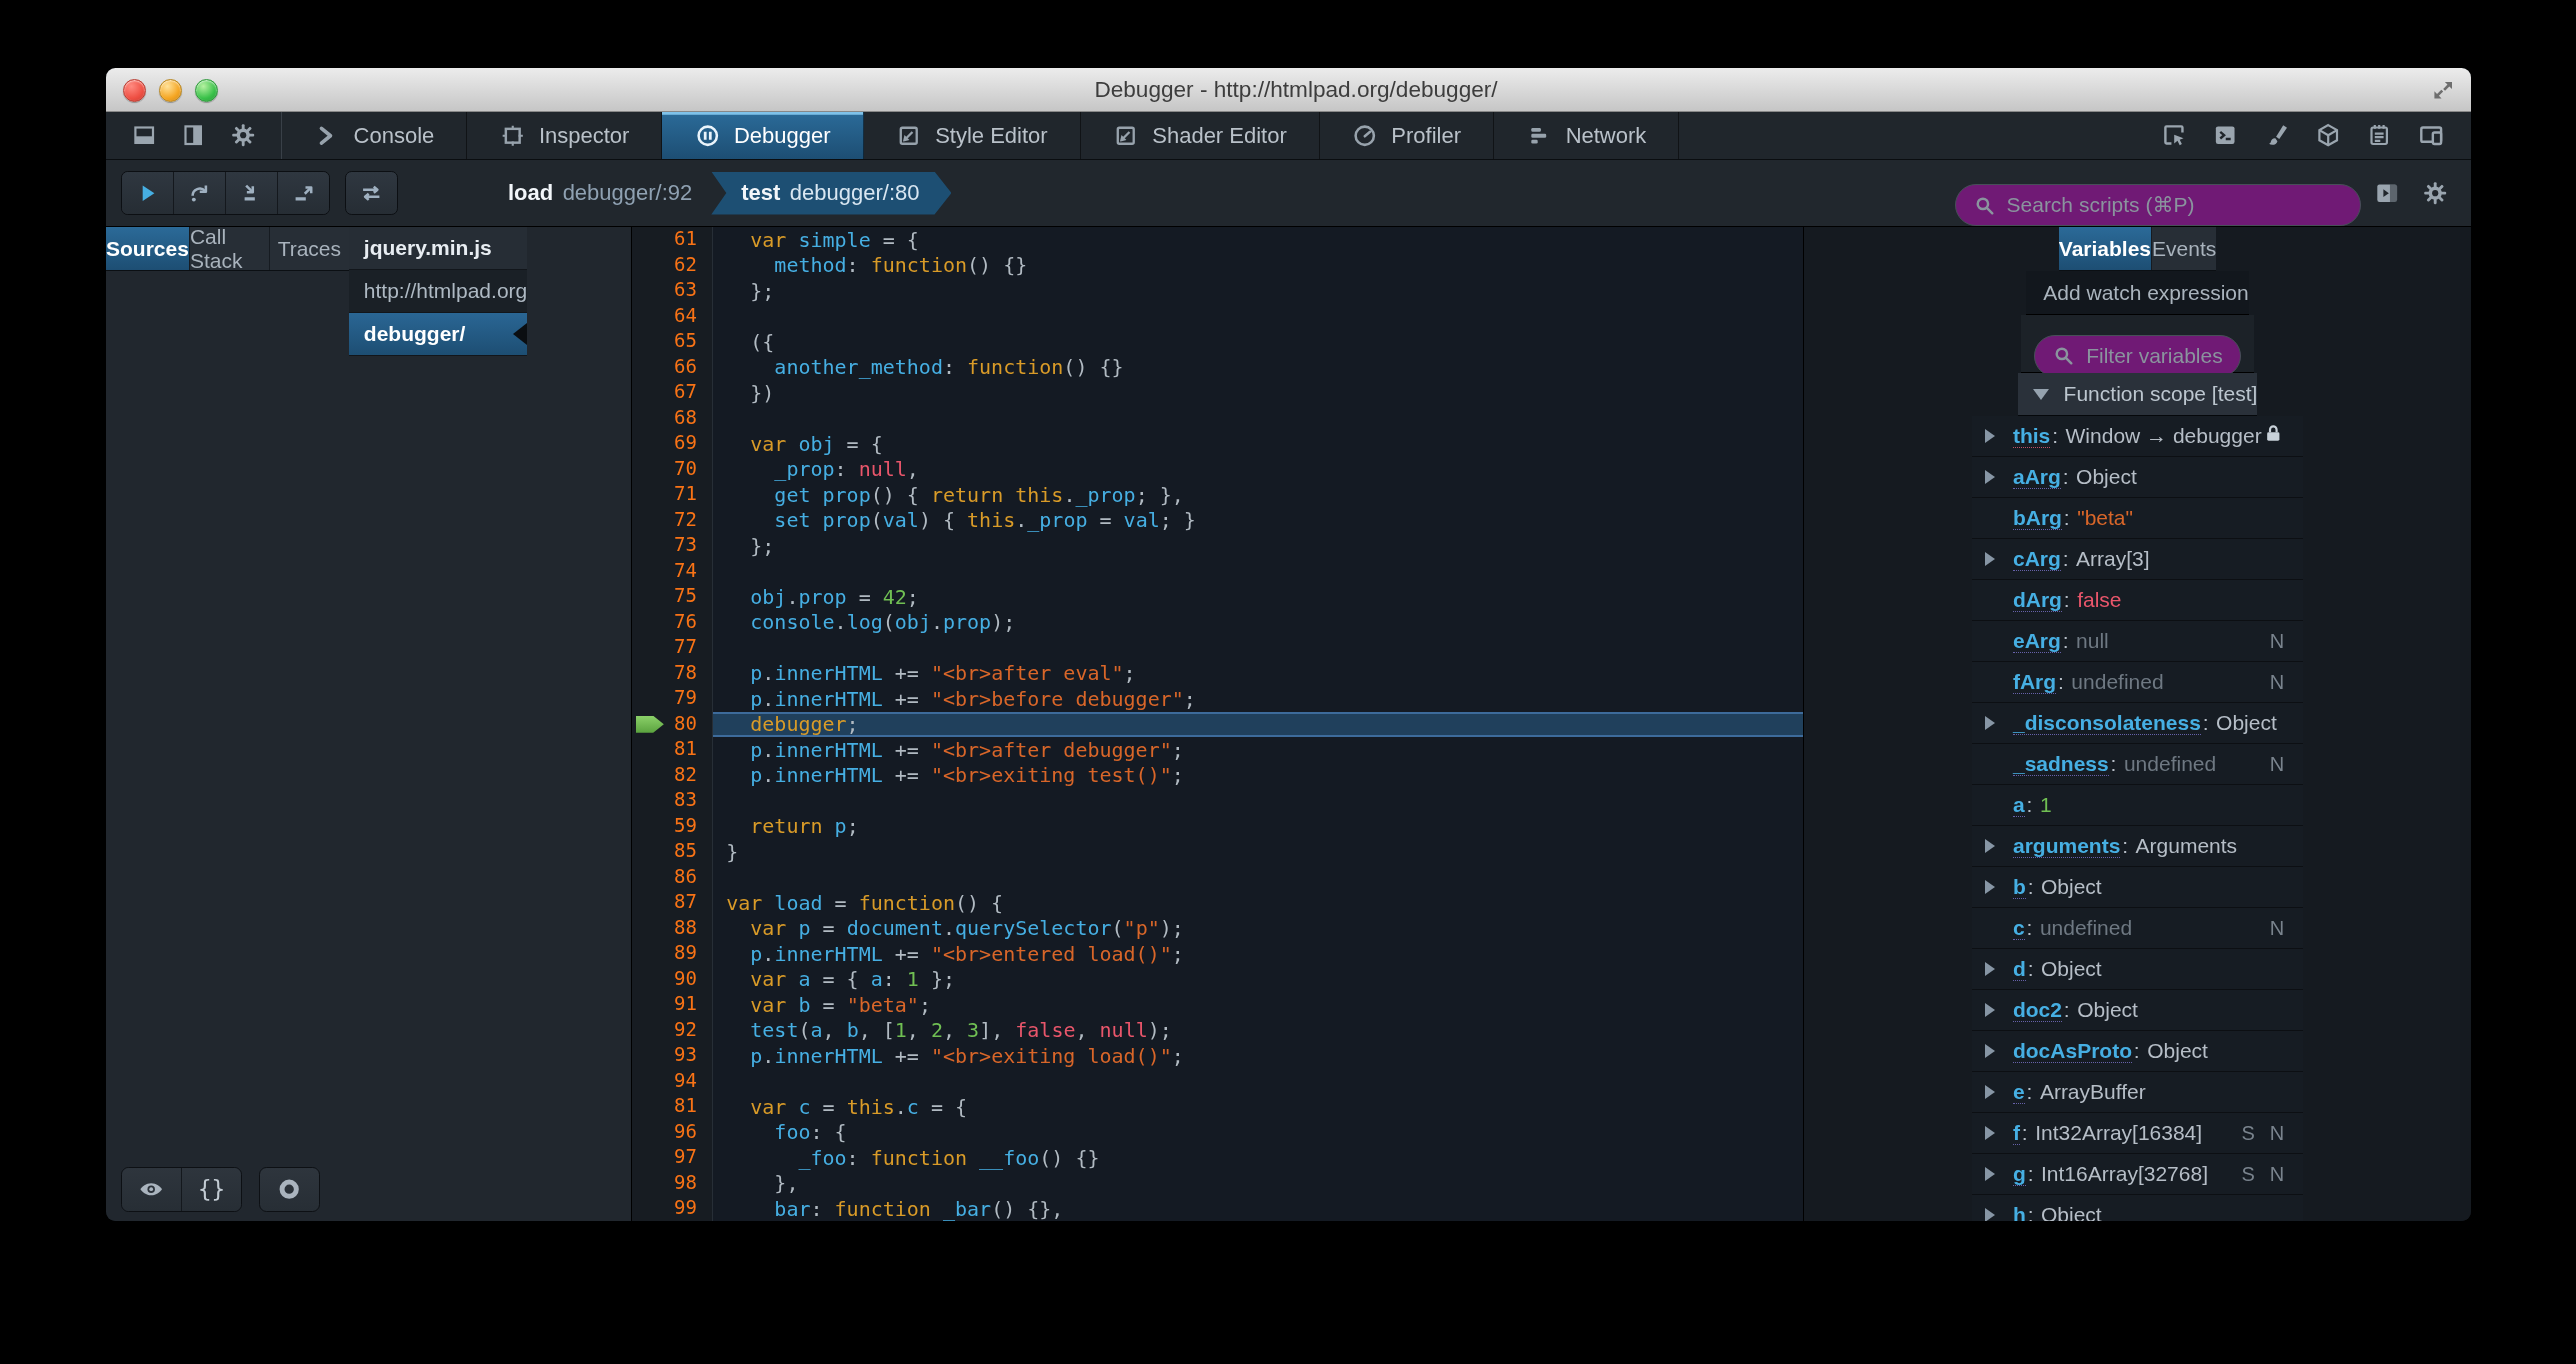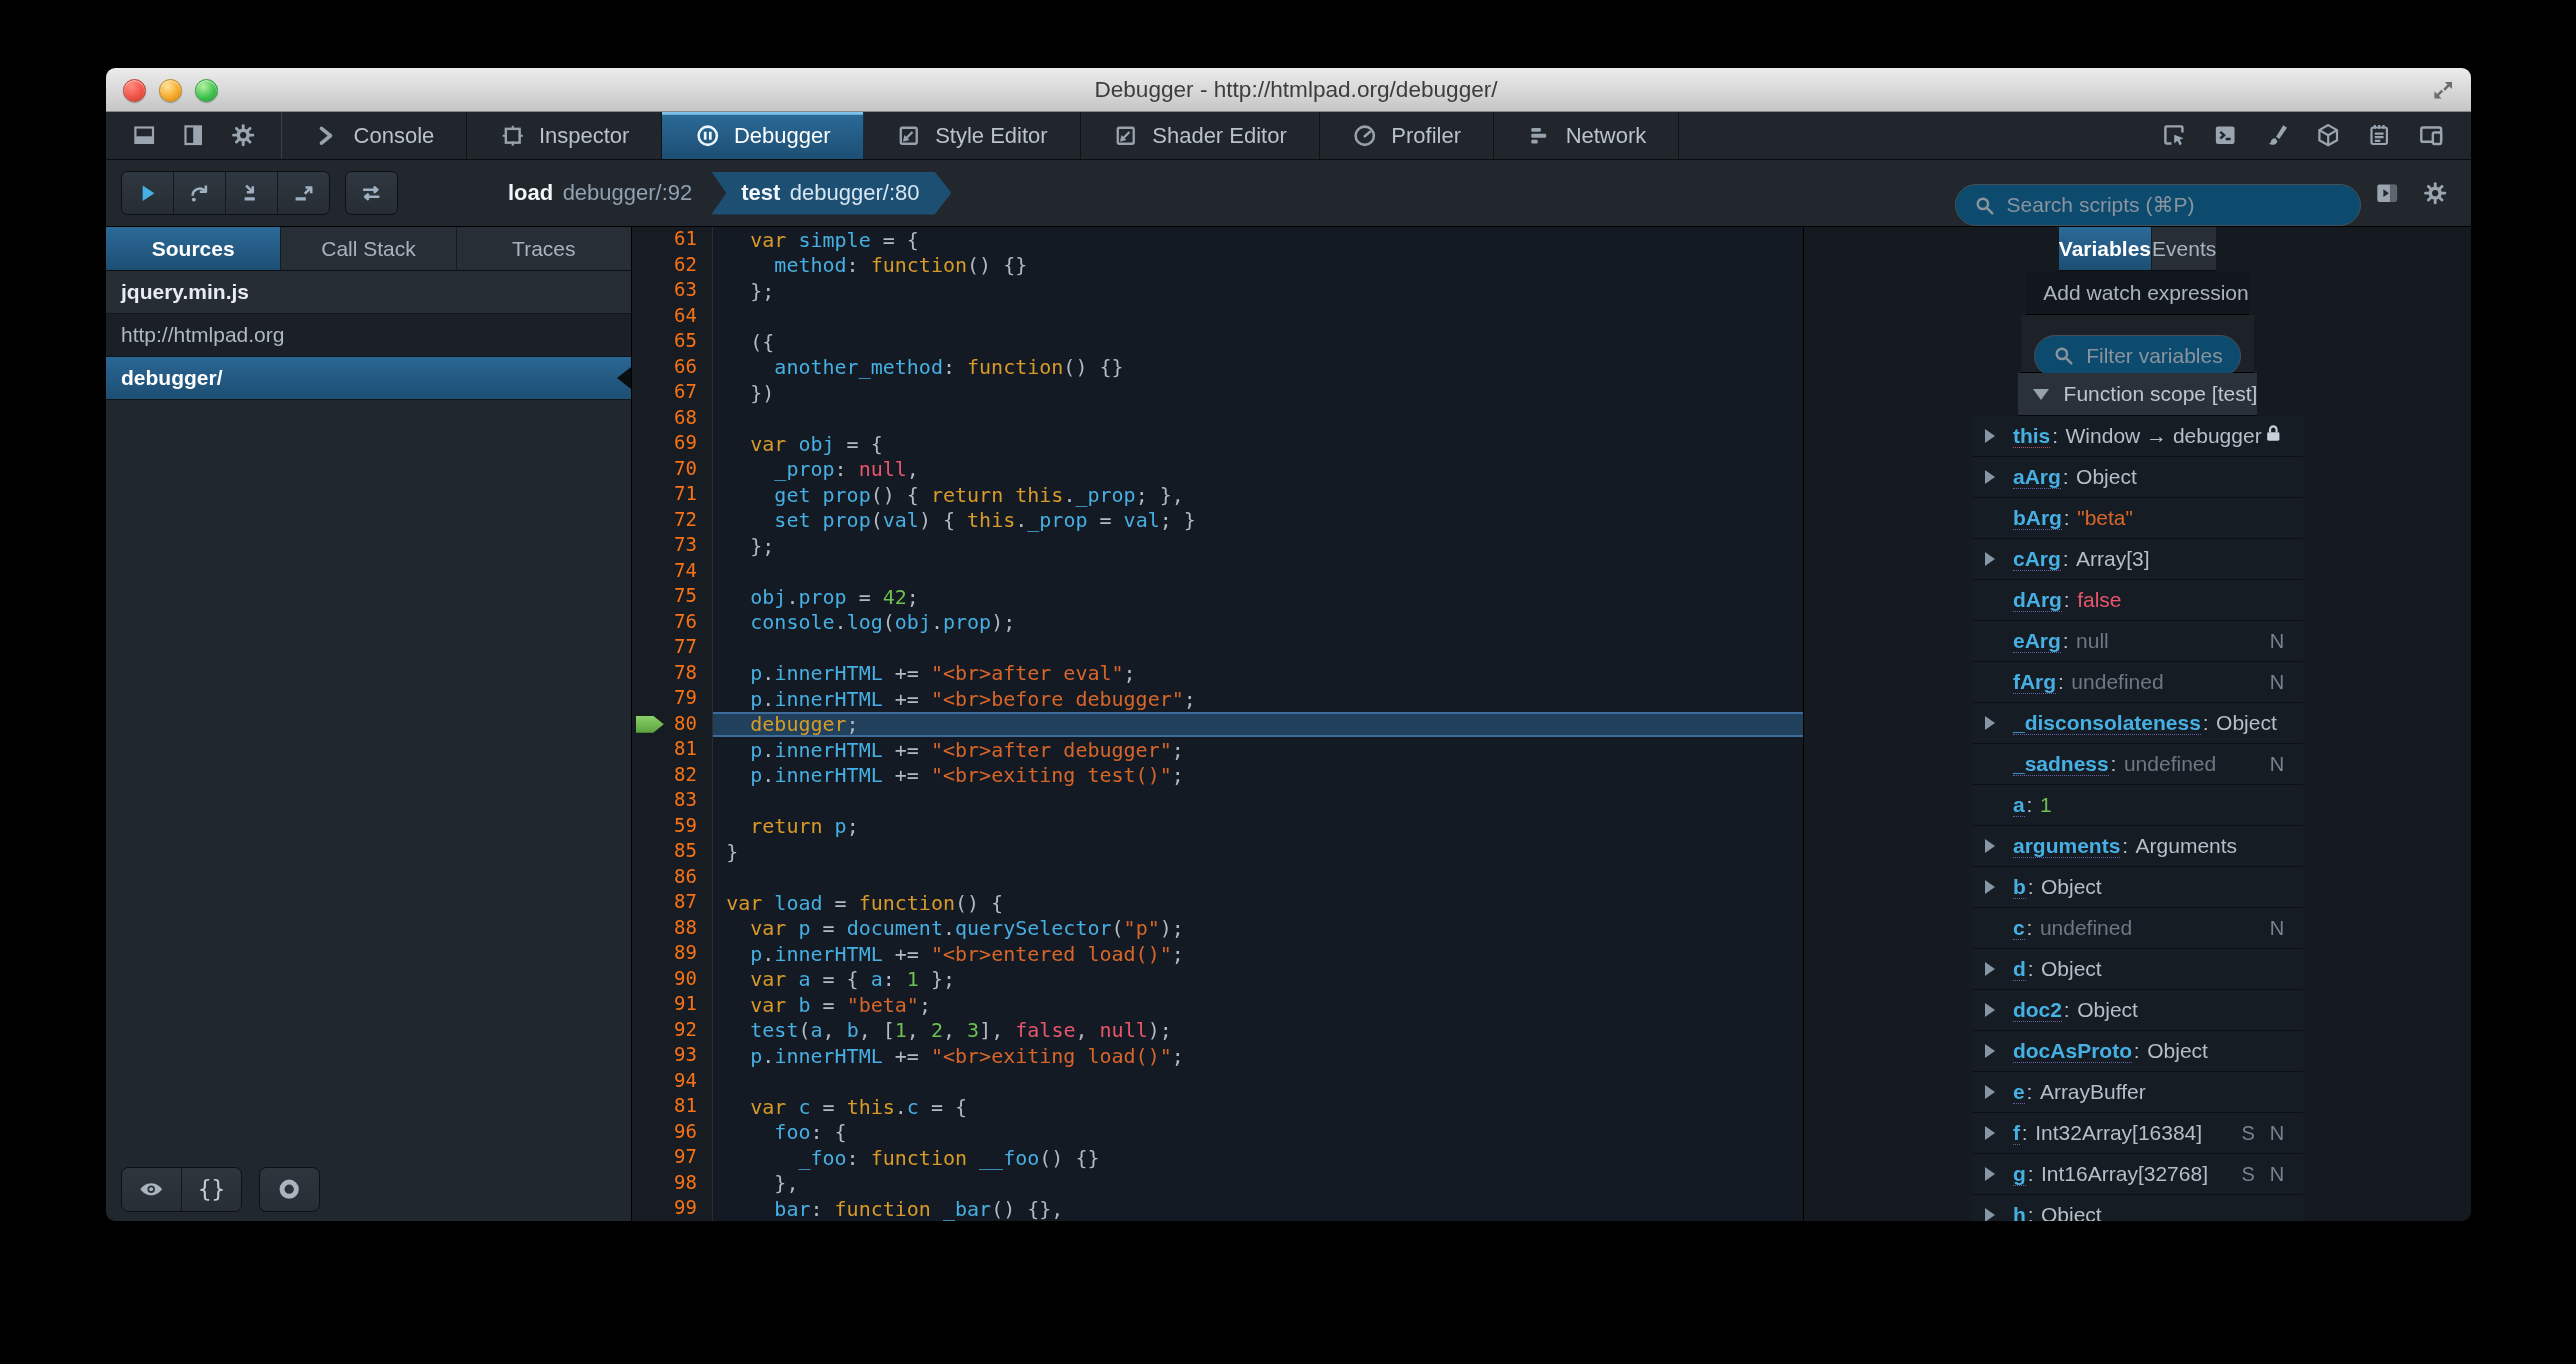--- a/index.html
+++ b/index.html
@@ -40,35 +40,35 @@
   .tbtn svg{width:24.5px;height:24.5px;}
   .tbtn.play{color:#46afe3;}
   .tbtn.single{border:0.9px solid #0c0f13;border-radius:6.6px;margin-left:15px;}
   .crumbs{display:flex;align-items:center;margin-left:91px;height:43px;font-size:22px;}
   .crumb{display:flex;gap:9.4px;align-items:center;padding:0 19px;height:43px;}
   .crumb .fn{color:#f2f6fa;font-weight:700;}
   .crumb .loc{color:#8fa1b2;}
   .crumb.active{background:#1d4f73;padding:0 32px 0 30px;
     clip-path:polygon(0 0,calc(100% - 17px) 0,100% 50%,calc(100% - 17px) 100%,0 100%,15px 50%);}
   .crumb.active .loc{color:#d9e7f2;}
-  .pill{height:40px;border-radius:21px;background:#0c4a6e;border:1.9px solid #474f58;display:flex;
+  .pill{height:40px;border-radius:21px;background:#701a75;border:1.9px solid #474f58;display:flex;
         align-items:center;gap:11.3px;padding:0 17px;color:#8a949e;font-size:21px;margin-top:24px;}
   .pill svg{width:22.6px;height:22.6px;flex:none;}
   .dtoolbar .pill{margin-left:auto;width:370px;}
   .dtoolbar .iconbtn{margin-left:5.7px;}
   
   .content{flex:1;display:flex;min-height:0;}
   .panel-tabs{height:43px;display:flex;flex:none;border-bottom:0.9px solid #0b0f13;}
   .ptab{flex:1;display:flex;align-items:center;justify-content:center;font-size:21px;color:#a9b3bd;
         background:#272e36;border-left:0.9px solid #161b21;}
   .ptab:first-child{border-left:none;}
   .ptab.active{background:linear-gradient(#2b6a98,#1d4e73);color:#fff;font-weight:700;}
   
   .sources{width:525px;flex:none;background:#21272e;border-right:0.9px solid #000;display:flex;
-           flex-direction:column;position:relative;}
+           flex-direction:row;position:relative;}
   .srow{height:42px;line-height:42px;padding-left:15px;font-size:21px;border-bottom:0.9px solid #12161b;
         color:#aeb9c3;position:relative;}
   .srow.group{background:#1a2026;}
   .srow.item{background:#262d35;color:#e8edf2;font-weight:700;}
   .srow.item.selected{background:linear-gradient(#2a6694,#1d4e73);color:#fff;}
   .srow.item.selected::after{content:"";position:absolute;right:0;top:50%;margin-top:-11.3px;
         border-top:11.3px solid transparent;border-bottom:11.3px solid transparent;border-right:14px solid #0b0e11;}
   .sidebar-bottom{position:absolute;left:15px;bottom:9.4px;display:flex;gap:17px;align-items:center;}
   .bbgroup{display:flex;border:0.9px solid #0d1014;border-radius:7.5px;overflow:hidden;}
   .bbtn{width:59px;height:43px;background:linear-gradient(#2e353d,#272e35);display:grid;place-items:center;

